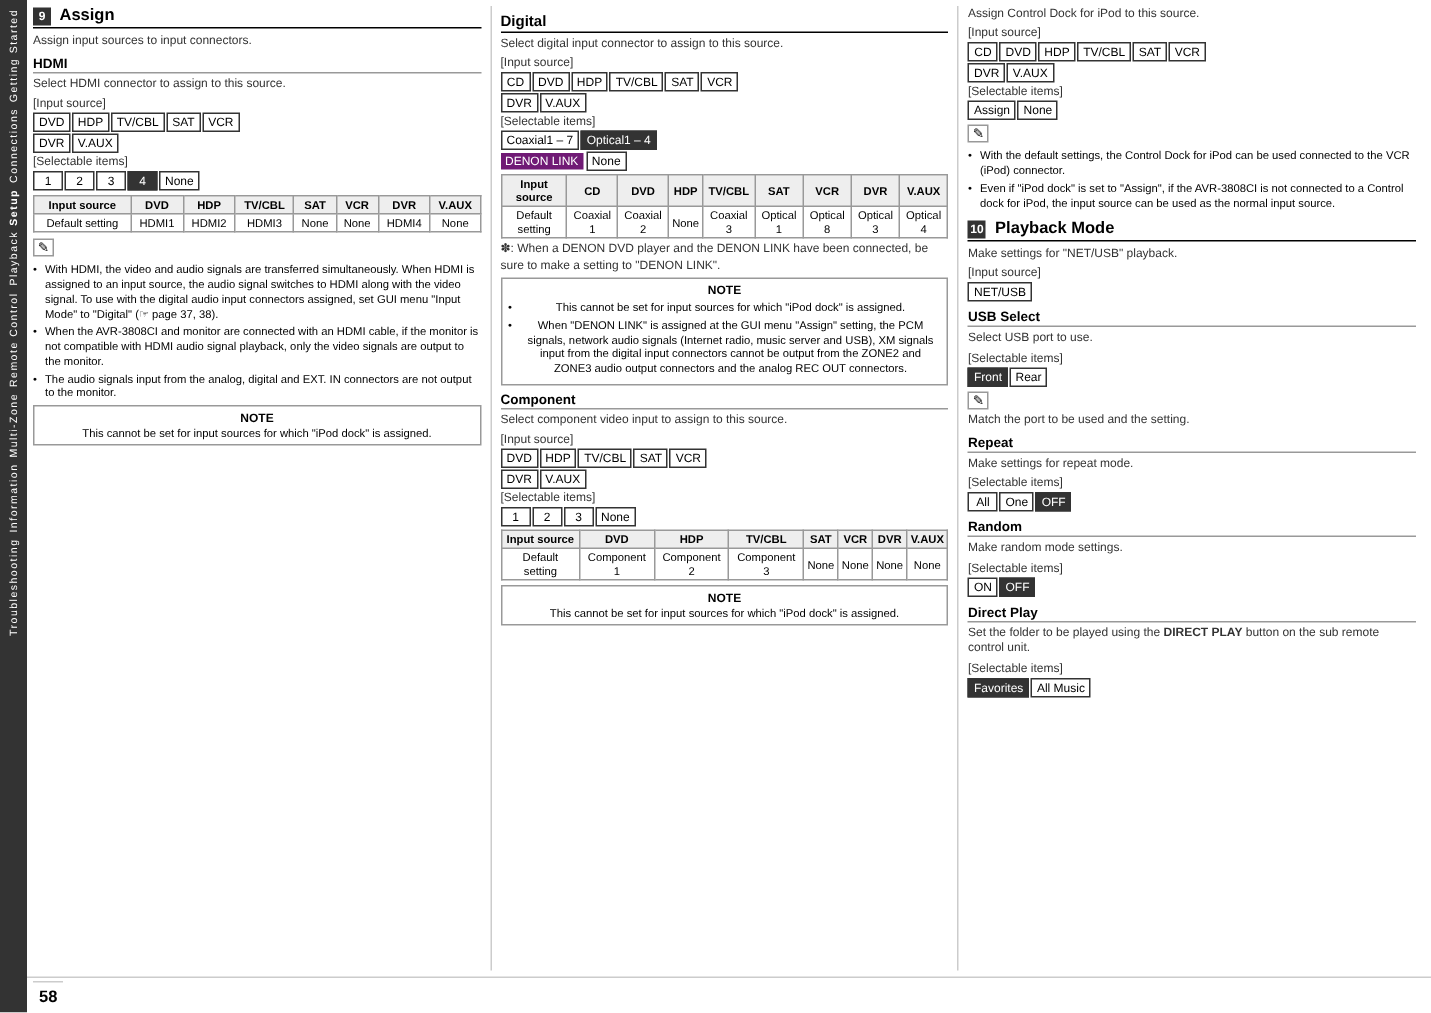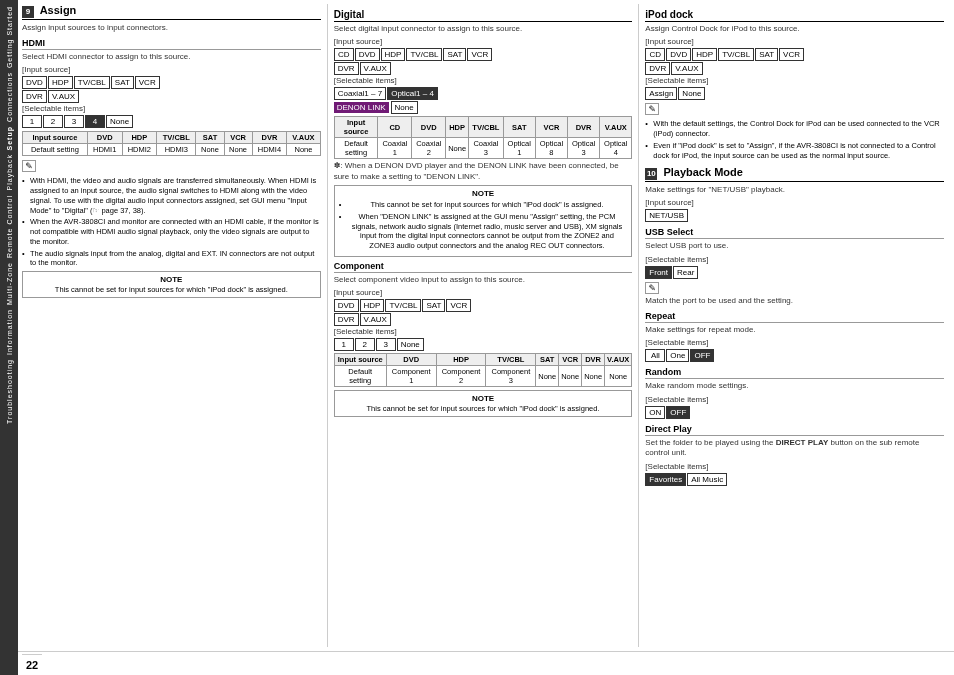--- a/index.html
+++ b/index.html
@@ -433,21 +433,20 @@
         </table>
 
       <div class="note-box">
         <div class="note-title">NOTE</div>
         <div>This cannot be set for input sources for which "iPod dock" is assigned.</div>
       </div>
     </div>
 
     <div class="col" style="border-right:none;">
       
-      <div class="section-subtitle" style="font-size:10px;font-weight:bold;border-bottom:1px solid #000;">iPod dock</div>
       <div class="desc-text">Assign Control Dock for iPod to this source.</div>
 
       <div class="label-row">
         <span class="label-bracket">[Input source]</span>
       </div>
       <div class="btn-group">
         <span class="src-btn">CD</span>
         <span class="src-btn">DVD</span>
         <span class="src-btn">HDP</span>
         <span class="src-btn">TV/CBL</span>
@@ -538,15 +537,15 @@
         <div class="btn-group">
           <span class="src-btn highlight">Favorites</span>
           <span class="src-btn">All Music</span>
         </div>
       </div>
     </div>
 
   </div>
 
   <div style="display:flex;justify-content:flex-start;align-items:center;padding:2px 4px;border-top:1px solid #ccc;">
-    <span class="page-number">22</span>
+    <span class="page-number">58</span>
   </div>
 </div>
 
 </body></html>

